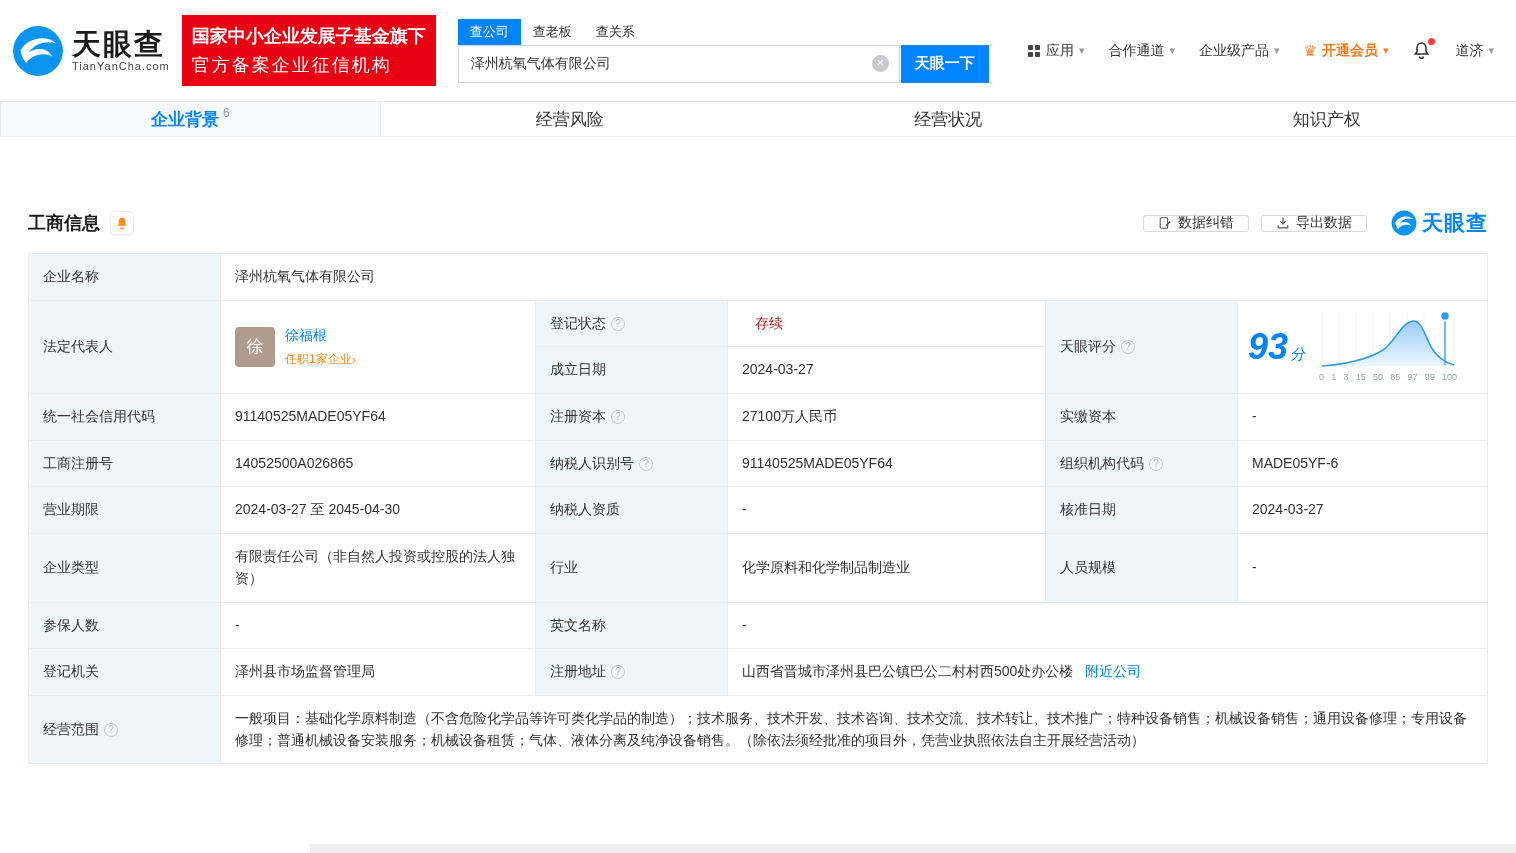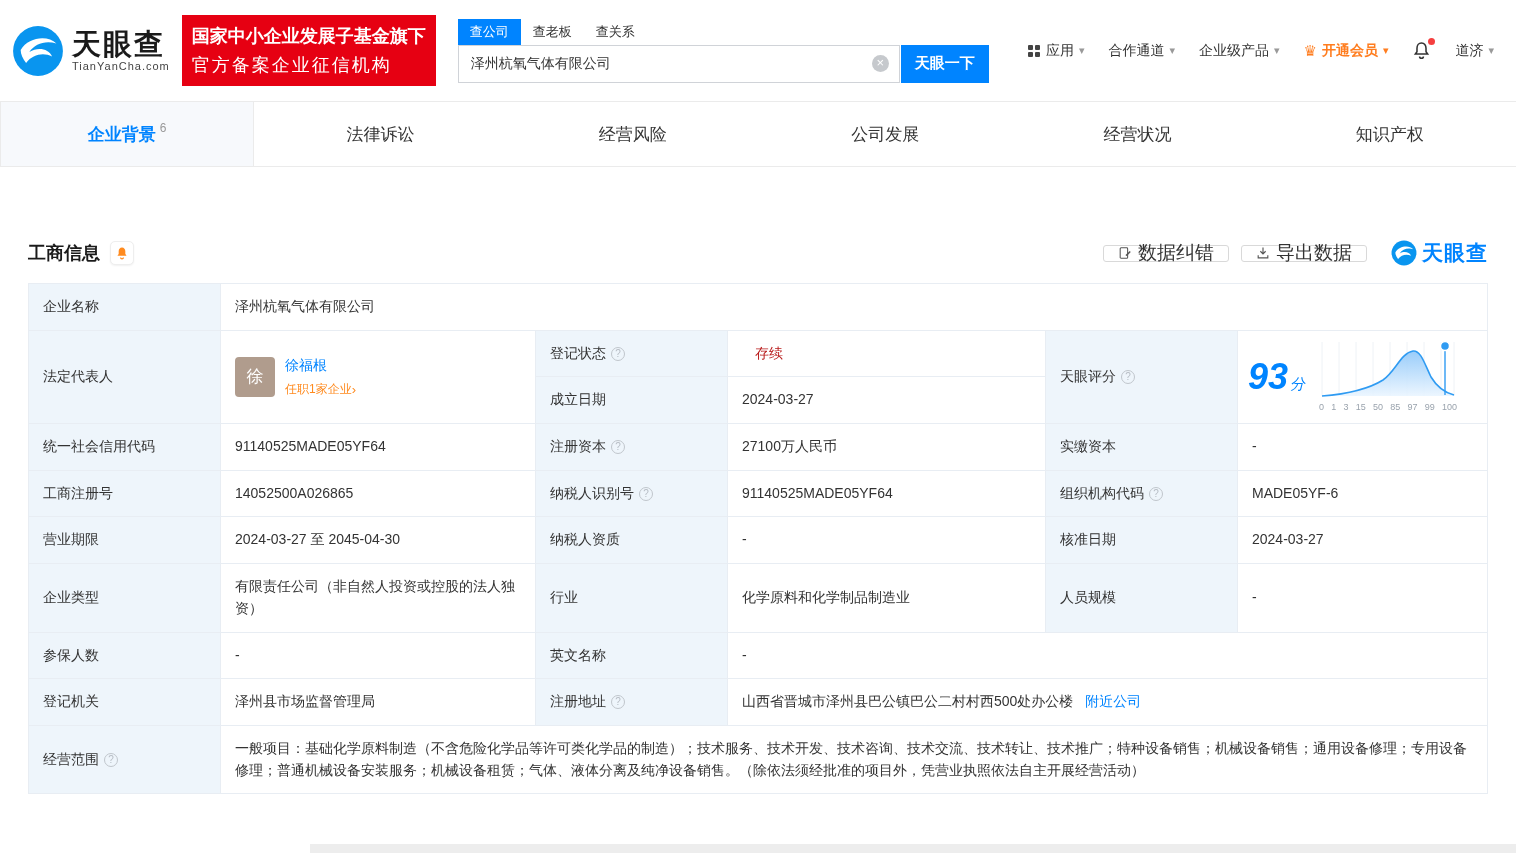--- a/index.html
+++ b/index.html
@@ -35,34 +35,34 @@
   .top-nav { margin-left:auto; display:flex; align-items:center; gap:24px; font-size:14px; color:#333; white-space:nowrap; }
   .nav-item { display:flex; align-items:center; gap:5px; cursor:pointer; }
   .caret { font-size:11px; color:#999; }
   .nav-vip { color:#ff7d1f; font-weight:bold; }
   .nav-vip .caret { color:#ff7d1f; }
   .crown-icon { font-size:15px; color:#ff7d1f; }
   .bell-wrap { position:relative; cursor:pointer; display:flex; align-items:center; }
   .red-dot { position:absolute; top:-3px; right:-4px; width:7px; height:7px; border-radius:50%; background:#f53f3f; }
 
   
-  .page-tabs { display:flex; height:66px; border-top:1px solid #ebebeb; border-bottom:1px solid #ebebeb; background:#fff; }
+  .page-tabs { display:flex; height:36px; border-top:1px solid #ebebeb; border-bottom:1px solid #ebebeb; background:#fff; }
   .ptab { flex:1; display:flex; align-items:center; justify-content:center; font-size:17px; color:#333; cursor:pointer; }
   .ptab.active { color:#0084ff; font-weight:bold; background:#f7f9fc; border-left:1px solid #ebebeb; border-right:1px solid #ebebeb; }
   .ptab-count { font-size:12px; color:#999; margin-left:4px; transform:translateY(-6px); font-weight:normal; }
 
   
   .main { padding:0 28px; }
   .section-head { display:flex; align-items:center; margin-top:72px; margin-bottom:16px; }
   .section-title { font-size:18px; font-weight:bold; color:#1a1a1a; }
   .sub-bell { width:24px; height:24px; margin-left:10px; border:1px solid #eee; border-radius:5px; background:#fff;
     display:flex; align-items:center; justify-content:center; cursor:pointer; box-shadow:0 1px 2px rgba(0,0,0,.06); }
   .head-actions { margin-left:auto; display:flex; align-items:center; gap:12px; }
   .action-btn { display:flex; align-items:center; gap:6px; height:17px; padding:0 14px; border:1px solid #d9d9d9; border-radius:3px;
-    background:#fff; font-size:19px; color:#333; cursor:pointer; font-family:inherit; }
+    background:#fff; font-size:14px; color:#333; cursor:pointer; font-family:inherit; }
   .mini-logo { display:flex; align-items:center; gap:5px; margin-left:12px; }
   .mini-logo-icon { width:26px; height:26px; }
   .mini-logo-text { font-size:21px; font-weight:bold; color:#0084ff; letter-spacing:1px; }
 
   
   .info-table { width:100%; border-collapse:collapse; table-layout:fixed; font-size:14px; }
   .info-table td { border:1px solid #e8edf3; padding:12px 14px; vertical-align:middle; line-height:1.55; color:#333; word-break:break-all; }
   .info-table td.lbl { background:#eef5fb; }
   .lblwrap { display:inline-flex; align-items:center; }
   .help { display:inline-flex; align-items:center; justify-content:center; width:14px; height:14px; margin-left:5px;
@@ -161,27 +161,21 @@
     </span>
   </nav>
 </header>
 
 <nav class="page-tabs">
   <div class="ptab active">
     <span>企业背景</span>
     <span class="ptab-count">6</span>
   </div>
   <div class="ptab">
-    <span>法律诉讼</span>
-  </div>
-  <div class="ptab">
     <span>经营风险</span>
-  </div>
-  <div class="ptab">
-    <span>公司发展</span>
   </div>
   <div class="ptab">
     <span>经营状况</span>
   </div>
   <div class="ptab">
     <span>知识产权</span>
   </div>
 </nav>
 
 <main class="main">

